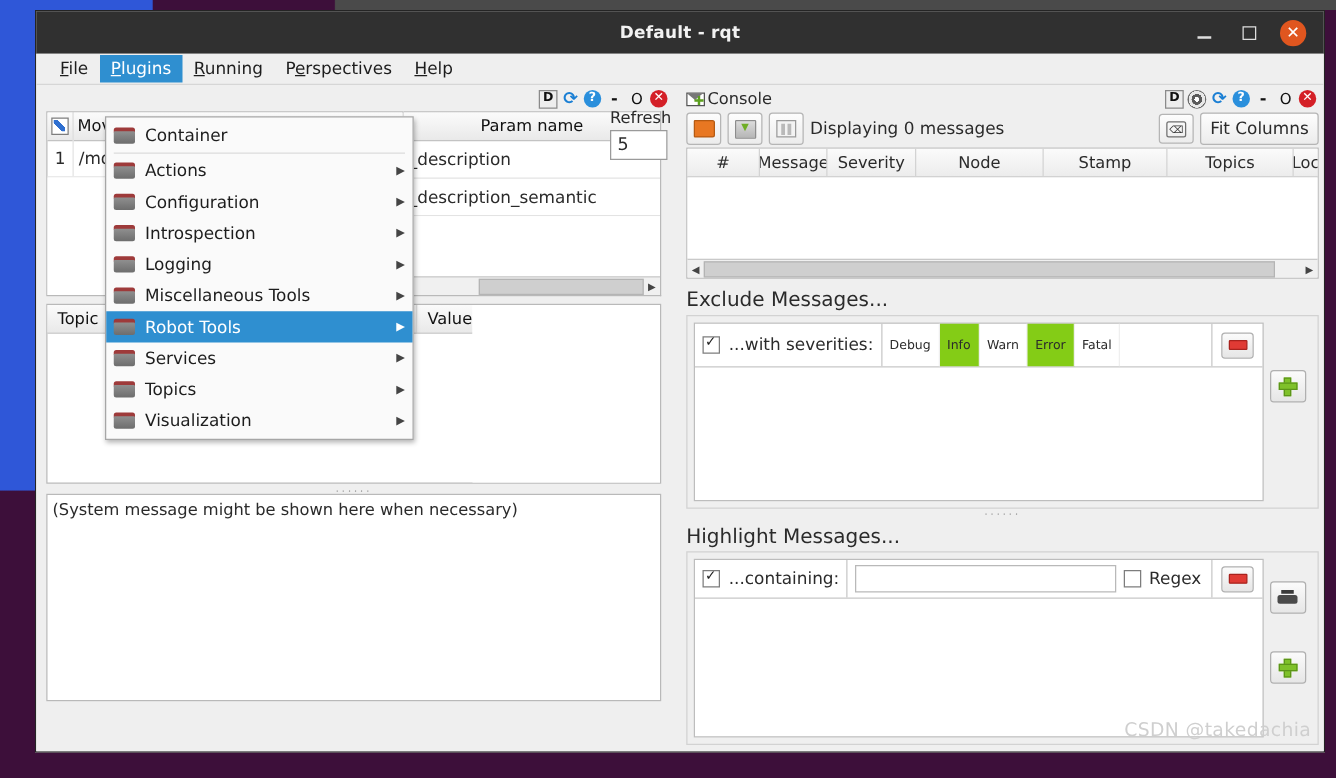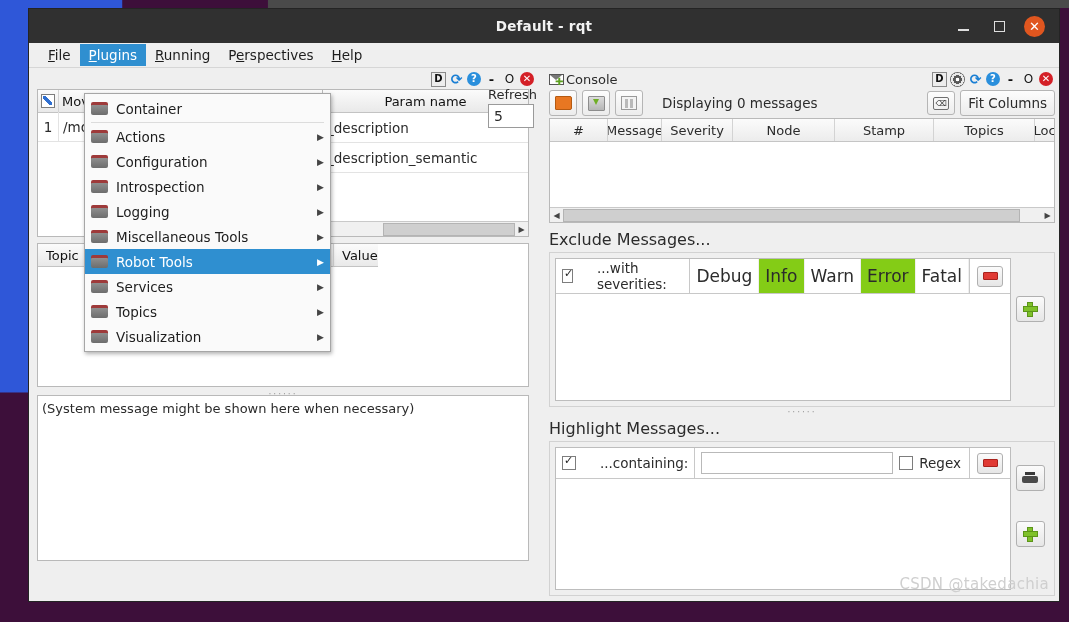--- a/index.html
+++ b/index.html
@@ -101,21 +101,21 @@
   .tbbtn{width:26px;height:24px;border:1px solid #b5b5b5;background:linear-gradient(180deg,#fdfdfd,#ececec);
      border-radius:3px;margin-right:5px;display:flex;align-items:center;justify-content:center;}
   .ico-open{width:15px;height:12px;background:#e87722;border:1px solid #b55a12;border-radius:1px 2px 2px 1px;}
   .ico-save{width:15px;height:13px;background:linear-gradient(180deg,#dcdcdc,#b6b6b6);border:1px solid #8d8d8d;
      border-radius:1px;position:relative;}
   .ico-save::after{content:"";position:absolute;left:4px;top:2px;border-left:3.5px solid transparent;
      border-right:3.5px solid transparent;border-top:6px solid #6fae25;}
   .ico-pause{width:14px;height:12px;border:1px solid #9a9a9a;background:#f3f3f3;display:flex;gap:2px;
      align-items:center;justify-content:center;}
   .ico-pause i{display:block;width:3px;height:9px;background:#b9b9b9;}
-  .displaying{font-size:13.5px;margin-left:14px;}
+  .displaying{font-size:13.5px;margin-left:0;}
   .rtools{margin-left:auto;display:flex;align-items:center;gap:5px;}
   .clrbtn{width:26px;height:22px;border:1px solid #b5b5b5;background:linear-gradient(180deg,#fdfdfd,#ececec);
      border-radius:3px;display:flex;align-items:center;justify-content:center;}
   .clrbtn .gl{width:14px;height:11px;border:1px solid #6f6f6f;border-radius:2px;position:relative;
      display:flex;align-items:center;justify-content:center;font-size:8px;color:#333;}
   .fitcols{height:24px;padding:0 7px;border:1px solid #b5b5b5;border-radius:3px;
      background:linear-gradient(180deg,#fdfdfd,#ececec);display:flex;align-items:center;font-size:13.5px;}
 
   .msgtbl{margin-top:2px;width:100%;height:105px;background:#fff;border:1px solid #b9b9b9;
      box-sizing:border-box;display:flex;flex-direction:column;}
@@ -123,23 +123,23 @@
      border-bottom:1px solid #c5c5c5;}
   .msghdr div{display:flex;align-items:center;justify-content:center;font-size:13px;
      border-right:1px solid #d3d3d3;overflow:hidden;white-space:nowrap;}
   .msgbody{flex:1;background:#fff;}
 
   .sectlbl{margin-top:7px;font-size:16px;}
   .filterbox{margin-top:3px;border:1px solid #d2d2d2;background:#efefef;padding:5px;box-sizing:border-box;
      display:flex;}
   .filterinner{flex:1;background:#fff;border:1px solid #bdbdbd;box-sizing:border-box;}
   .filterrow{display:flex;align-items:center;height:34px;border-bottom:1px solid #c8c8c8;}
-  .frlabel{display:flex;align-items:center;gap:24px;padding:0 6px;font-size:13.5px;height:100%;
+  .frlabel{display:flex;align-items:center;gap:7px;padding:0 6px;font-size:13.5px;height:100%;
      border-right:1px solid #c8c8c8;box-sizing:border-box;}
-  .sevcell{height:100%;display:flex;align-items:center;padding:0 6px;font-size:17px;
+  .sevcell{height:100%;display:flex;align-items:center;padding:0 6px;font-size:10px;
      border-right:1px solid #efefef;}
   .sevcell.alt{background:#84cc16;}
   .minusbtn{width:24px;height:19px;border:1px solid #b0b0b0;border-radius:3px;
      background:linear-gradient(180deg,#fbfbfb,#e6e6e6);display:flex;align-items:center;justify-content:center;}
   .minusbtn i{display:block;width:13px;height:6px;background:#e03a34;border:1px solid #a8221d;border-radius:1px;}
   .sidebtns{width:38px;display:flex;flex-direction:column;align-items:center;}
   .plusbtn{width:27px;height:24px;border:1px solid #b0b0b0;border-radius:3px;
      background:linear-gradient(180deg,#fbfbfb,#e6e6e6);display:flex;align-items:center;justify-content:center;}
   .plusbtn i{display:block;width:15px;height:15px;position:relative;}
   .plusbtn i::before,.plusbtn i::after{content:"";position:absolute;background:#7fc12a;border:1px solid #5c9519;}

